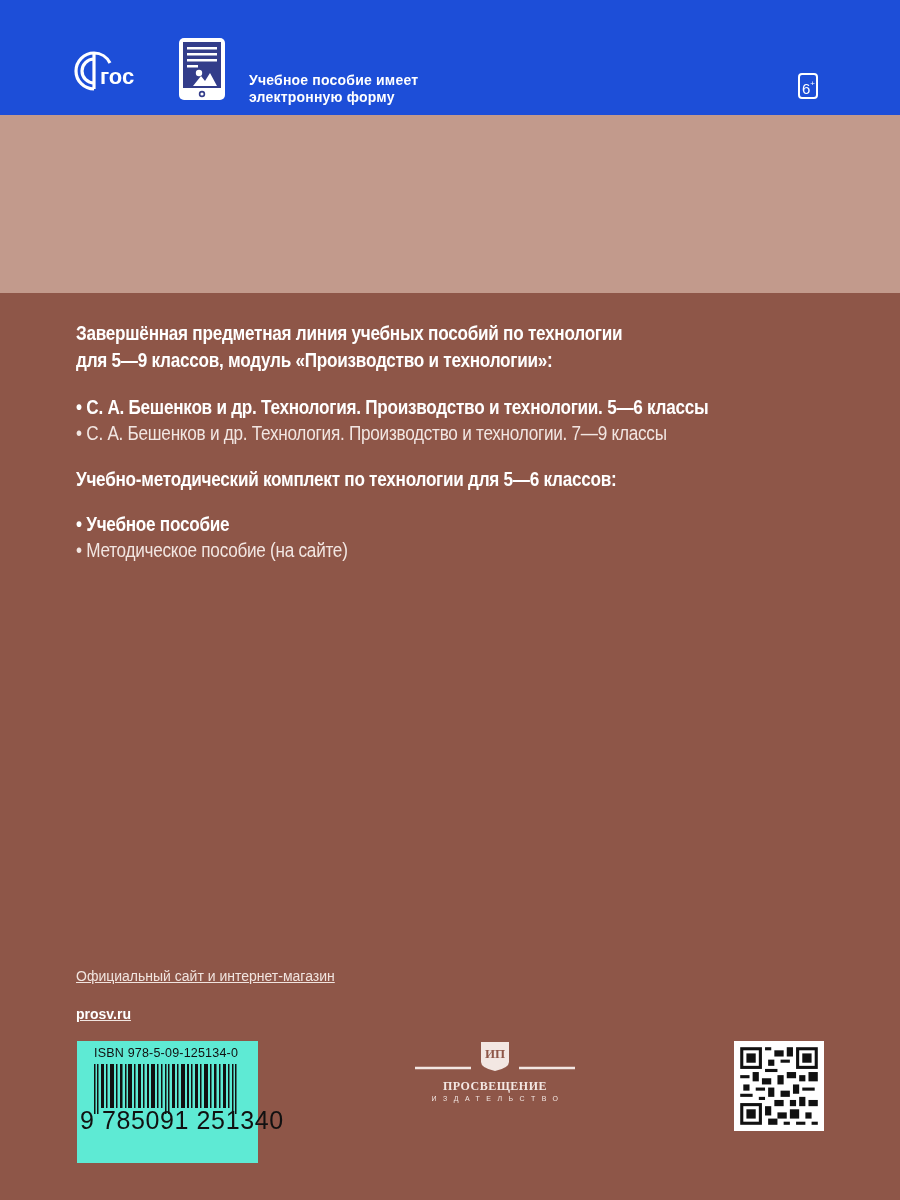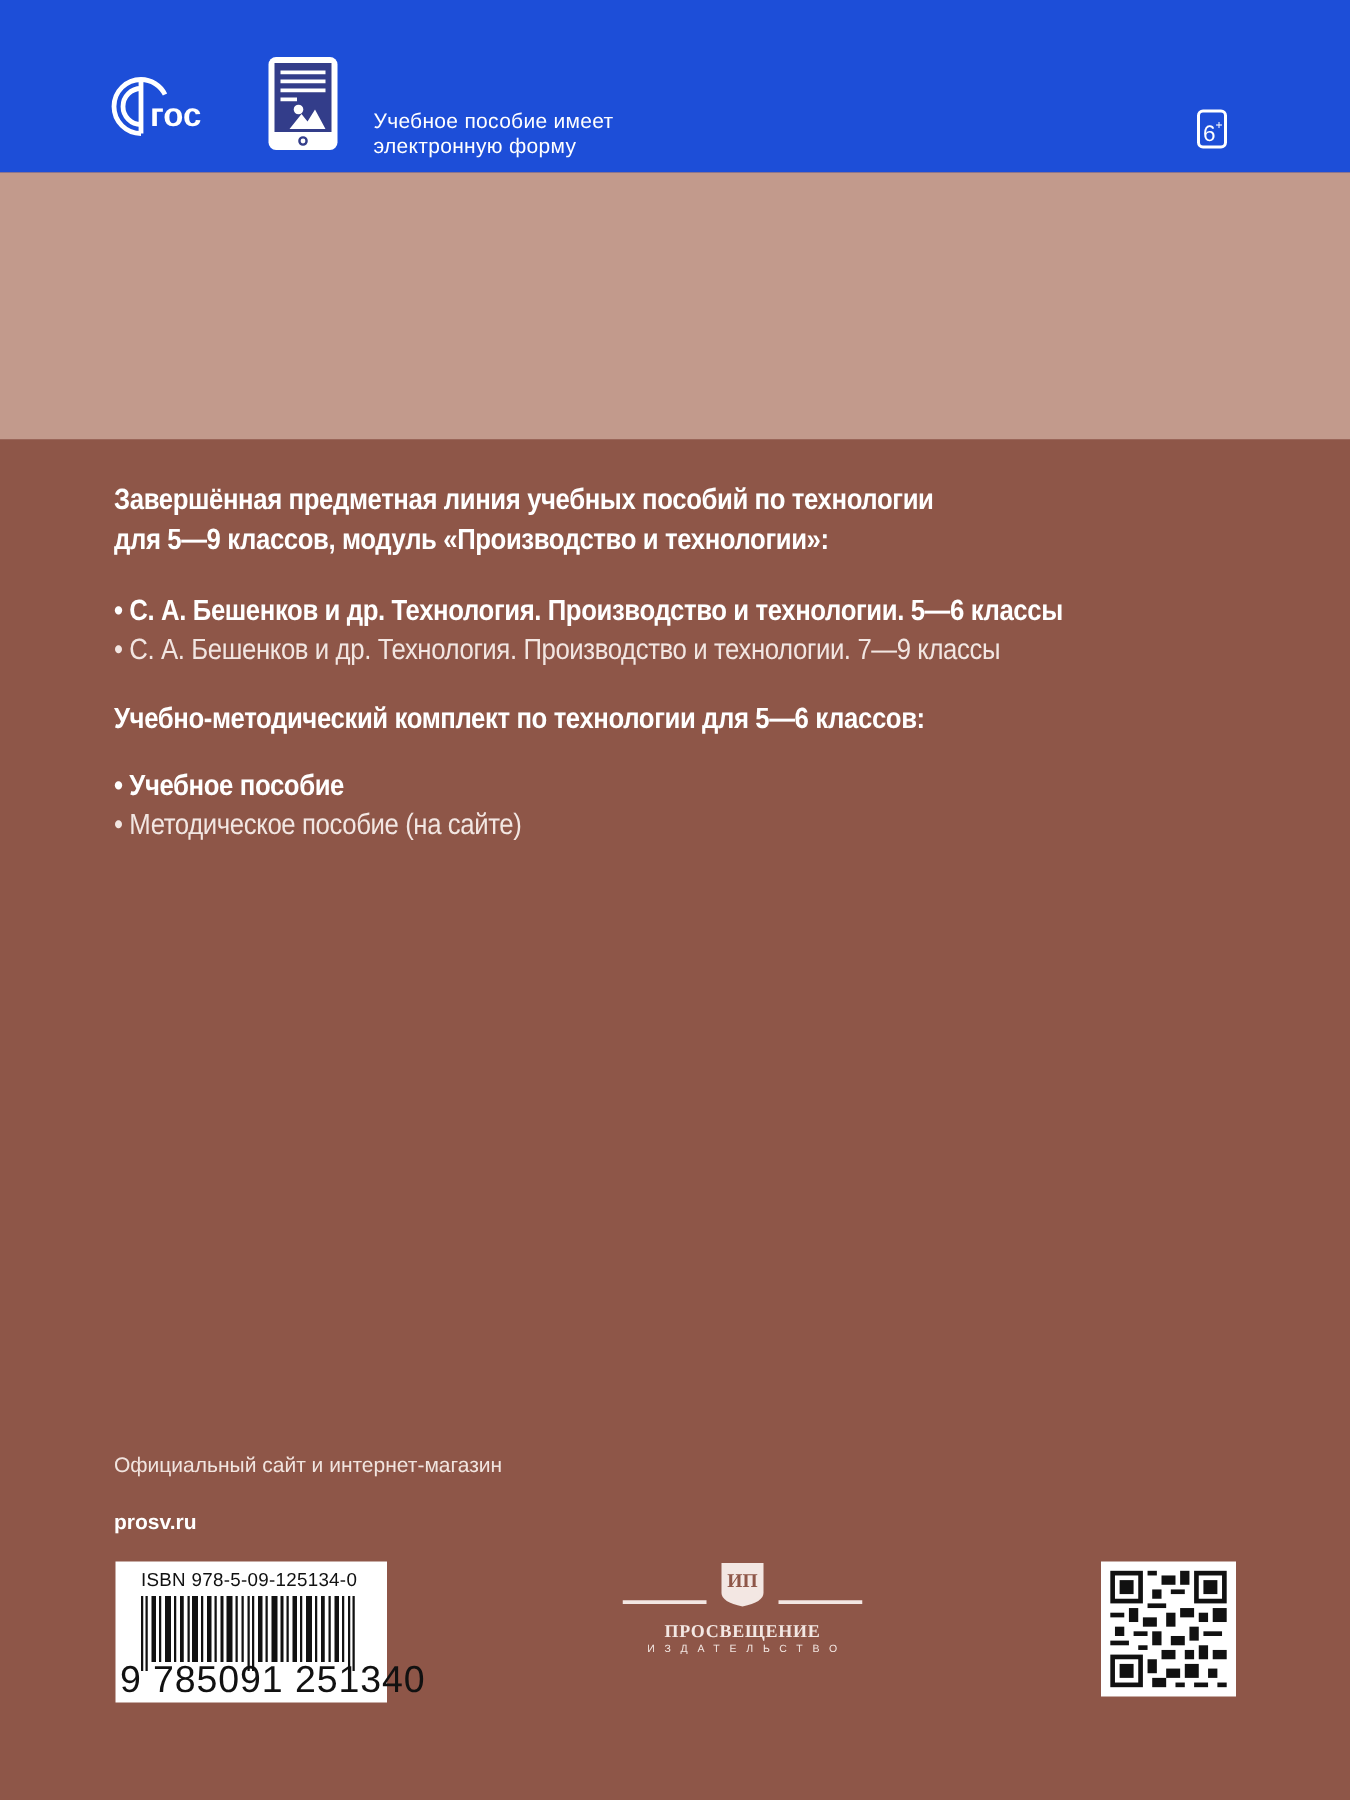--- a/index.html
+++ b/index.html
@@ -21,21 +21,21 @@
       background: #8e5648;
     }
     .fgos {
       position: absolute; left: 72px; top: 49px; width: 80px; height: 44px;
     }
     .tablet {
       position: absolute; left: 177px; top: 36px; width: 50px; height: 66px;
     }
     .ebook-text {
       position: absolute; left: 249px; top: 72px;
-      color: #ffffff; font-weight: normal; font-size: 14px; line-height: 17px;
+      color: #ffffff; font-weight: bold; font-size: 14px; line-height: 17px;
       letter-spacing: 0.2px;
     }
     .age {
       position: absolute; left: 798px; top: 73px; width: 20px; height: 26px;
       border: 2px solid #fff; border-radius: 4px; box-sizing: border-box;
       color: #fff; font-size: 15px; line-height: 22px; text-align: left; padding-left: 2px;
     }
     .age sup { font-size: 8px; position: relative; top: -2px; }
     .content { position: absolute; left: 76px; color: #ffffff; }
     .h-bold {
@@ -44,26 +44,26 @@
       transform: scaleX(0.88); transform-origin: left top; white-space: nowrap;
     }
     .li {
       font-size: 19.5px; line-height: 26px; letter-spacing: -0.3px;
       transform: scaleX(0.88); transform-origin: left top; white-space: nowrap;
     }
     .li.bold { font-weight: bold; }
     .li.light { color: #f2e6e2; font-weight: normal; }
     .site {
       position: absolute; left: 76px; top: 968px; color: #f1e4df;
-      font-size: 14px; line-height: 17.5px;
+      font-size: 14px; line-height: 17.5px; text-decoration: underline;
     }
     .site .url { font-weight: bold; color: #fff; margin-top: 20px; }
     .barcode {
-      position: absolute; left: 77px; top: 1041px; width: 181px; height: 94px;
-      background: #ffffff;
+      position: absolute; left: 77px; top: 1041px; width: 181px; height: 122px;
+      background: #5eead4;
     }
     .isbn-text {
       position: absolute; left: 17px; top: 5px; font-size: 12.5px; color: #111;
       letter-spacing: 0.2px; white-space: nowrap;
     }
     .bars { position: absolute; left: 17px; top: 23px; }
     .ean {
       position: absolute; left: 3px; top: 65px; font-size: 25px; color: #111;
       letter-spacing: 0.6px; white-space: nowrap; background: transparent;
     }

